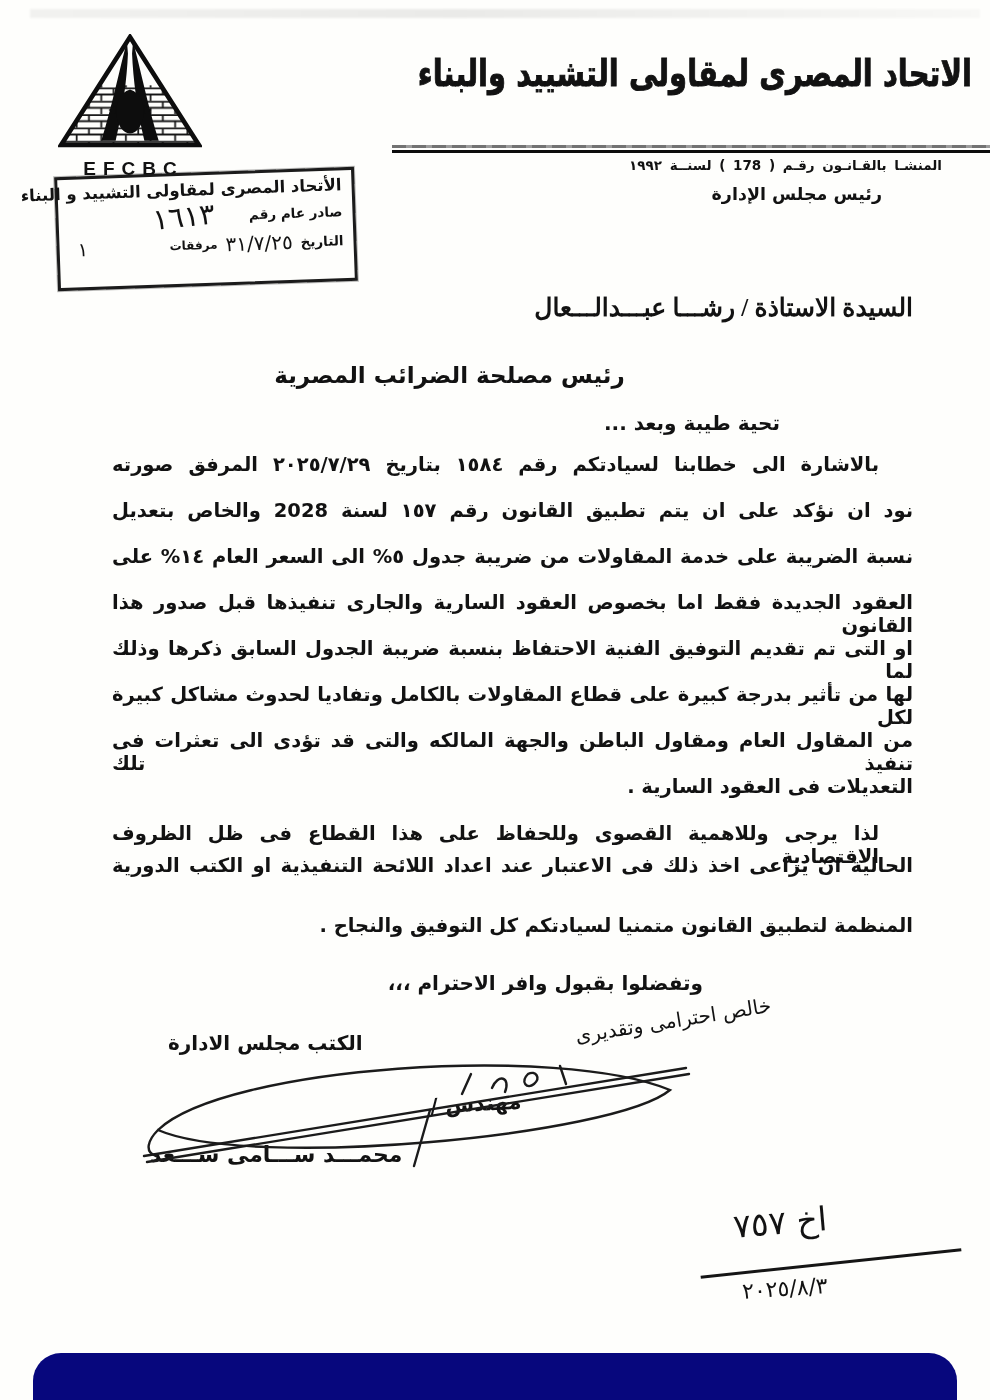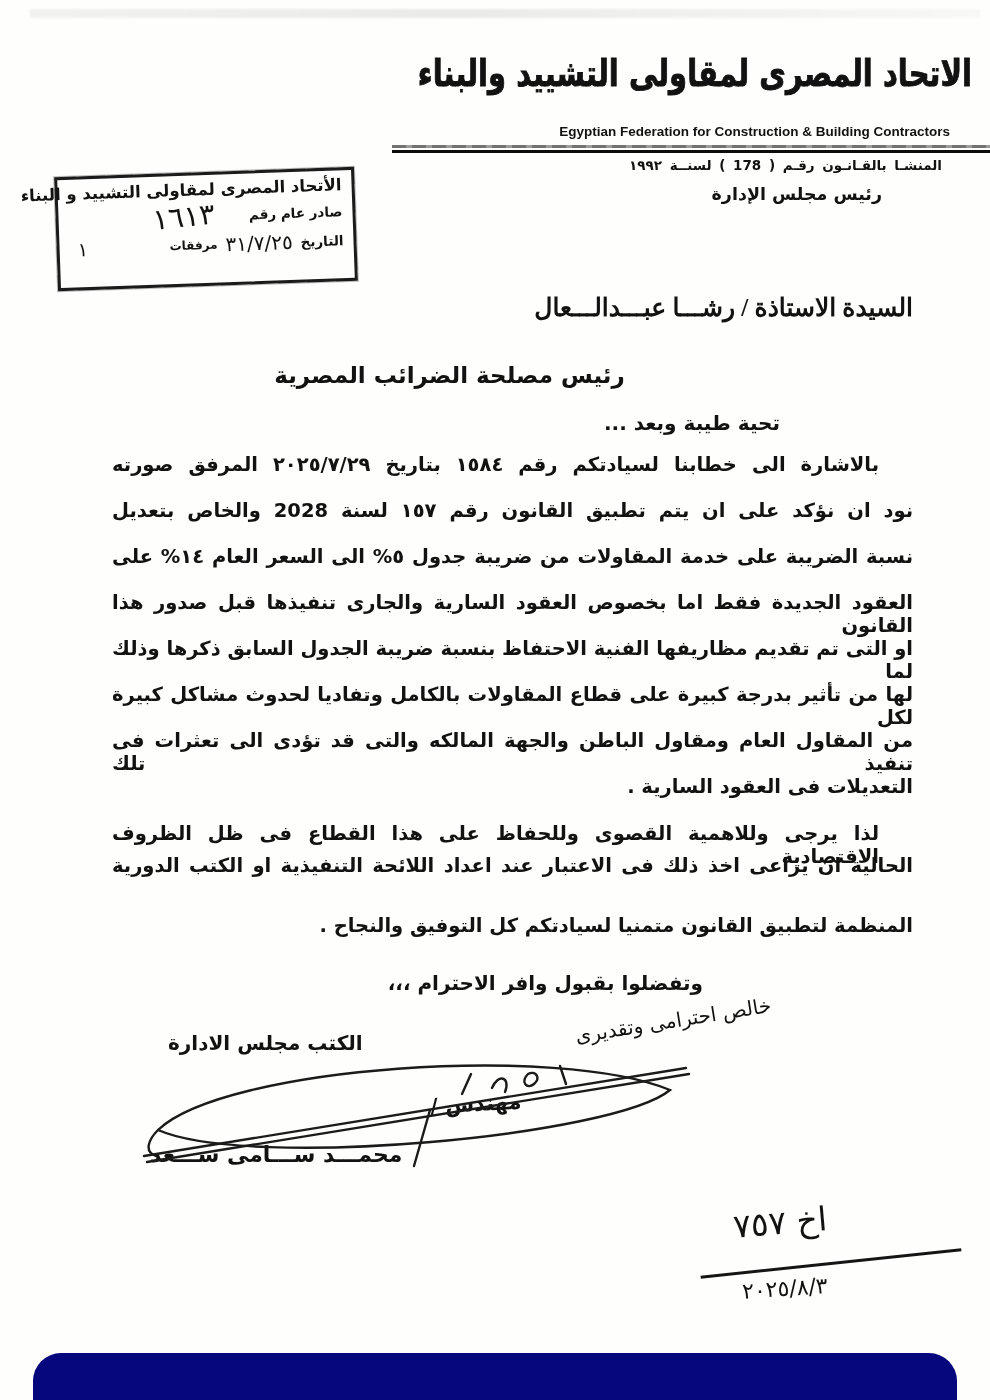--- a/index.html
+++ b/index.html
@@ -68,23 +68,43 @@
   .bluebar{position:absolute;left:33px;top:1353px;width:924px;height:47px;
     background:#07077d;border-radius:28px 28px 0 0;}
 </style>
 </head>
 <body>
 
 <div class="page">
 
   <div class="smudge"></div>
 
+  <div class="logo">
+    <svg width="144" height="118" viewBox="0 0 140 115">
+      <defs>
+        <pattern id="bricks" width="24" height="13" patternUnits="userSpaceOnUse">
+          <path d="M0 1 H24 M0 7 H24 M6 1 V7 M18 7 V13" stroke="#141414" stroke-width="1.7" fill="none"></path>
+        </pattern>
+        <clipPath id="tri">
+            <path d="M70 3 L137 108 L3 108 Z"></path>
+          </clipPath>
+      </defs>
+      <g clip-path="url(#tri)">
+        <rect x="0" y="50" width="140" height="58" fill="url(#bricks)"></rect>
+      </g>
+      <path d="M67 7 C60 34 52 72 42 104 L56 104 C63 74 67 44 68 19 Z" fill="#0d0d0d"></path>
+      <path d="M73 7 C80 34 88 72 98 104 L84 104 C77 74 73 44 72 19 Z" fill="#0d0d0d"></path>
+      <path d="M70 54 c-10 3 -15 14 -13 27 c2 11 8 16 13 16 c5 0 11 -5 13 -16 c2 -13 -3 -24 -13 -27 Z" fill="#0d0d0d"></path>
+      <path d="M56 70 l-7 4 7 4 z M84 70 l7 4 -7 4 z" fill="#0d0d0d"></path>
+      <path d="M70 3 L137 108 L3 108 Z" fill="none" stroke="#0d0d0d" stroke-width="4.5"></path>
+    </svg>
+    <div class="logo-acronym">EFCBC</div>
+  </div>
 
   <div class="calligraphy ar">الاتحاد المصرى لمقاولى التشييد والبناء</div>
-  <div class="eng-name">Egyptian Federation for Construction &amp; Building Contractors</div>
   <div class="rule">
     <div class="r1"></div>
     <div class="r2"></div>
   </div>
   <div class="law-line ar">المنشـا بالقـانـون رقـم ( 178 ) لسنــة ١٩٩٢</div>
   <div class="chairman ar">رئيس مجلس الإدارة</div>
 
   <div class="stamp ar">
     <div class="stamp-org">الأتحاد المصرى لمقاولى التشييد و البناء</div>
     <div class="srow">
@@ -101,21 +121,21 @@
 
   <div class="letter ar">
     <div class="l a1">السيدة الاستاذة / رشـــا عبـــدالـــعال</div>
     <div class="l a2">رئيس مصلحة الضرائب المصرية</div>
     <div class="l sal">تحية طيبة وبعد ...</div>
 
     <div class="l bl ind" style="top:160px">بالاشارة الى خطابنا لسيادتكم رقم ١٥٨٤ بتاريخ ٢٠٢٥/٧/٢٩ المرفق صورته</div>
     <div class="l bl" style="top:206px">نود ان نؤكد على ان يتم تطبيق القانون رقم ١٥٧ لسنة 2028 والخاص بتعديل</div>
     <div class="l bl" style="top:252px">نسبة الضريبة على خدمة المقاولات من ضريبة جدول ٥% الى السعر العام ١٤% على</div>
     <div class="l bl" style="top:298px">العقود الجديدة فقط اما بخصوص العقود السارية والجارى تنفيذها قبل صدور هذا القانون</div>
-    <div class="l bl" style="top:344px">او التى تم تقديم مظاريفها الفنية الاحتفاظ بنسبة ضريبة الجدول السابق ذكرها وذلك لما</div>
+    <div class="l bl" style="top:344px">او التى تم تقديم التوفيق الفنية الاحتفاظ بنسبة ضريبة الجدول السابق ذكرها وذلك لما</div>
     <div class="l bl" style="top:390px">لها من تأثير بدرجة كبيرة على قطاع المقاولات بالكامل وتفاديا لحدوث مشاكل كبيرة لكل</div>
     <div class="l bl" style="top:436px">من المقاول العام ومقاول الباطن والجهة المالكه والتى قد تؤدى الى تعثرات فى تنفيذ تلك</div>
     <div class="l bl end" style="top:482px">التعديلات فى العقود السارية .</div>
     <div class="l bl ind" style="top:529px">لذا يرجى وللاهمية القصوى وللحفاظ على هذا القطاع فى ظل الظروف الاقتصادية</div>
     <div class="l bl" style="top:561px">الحالية ان يراعى اخذ ذلك فى الاعتبار عند اعداد اللائحة التنفيذية او الكتب الدورية</div>
     <div class="l bl end" style="top:621px">المنظمة لتطبيق القانون متمنيا لسيادتكم كل التوفيق والنجاح .</div>
 
     <div class="l closing">وتفضلوا بقبول وافر الاحترام ،،،</div>
   </div>
 

